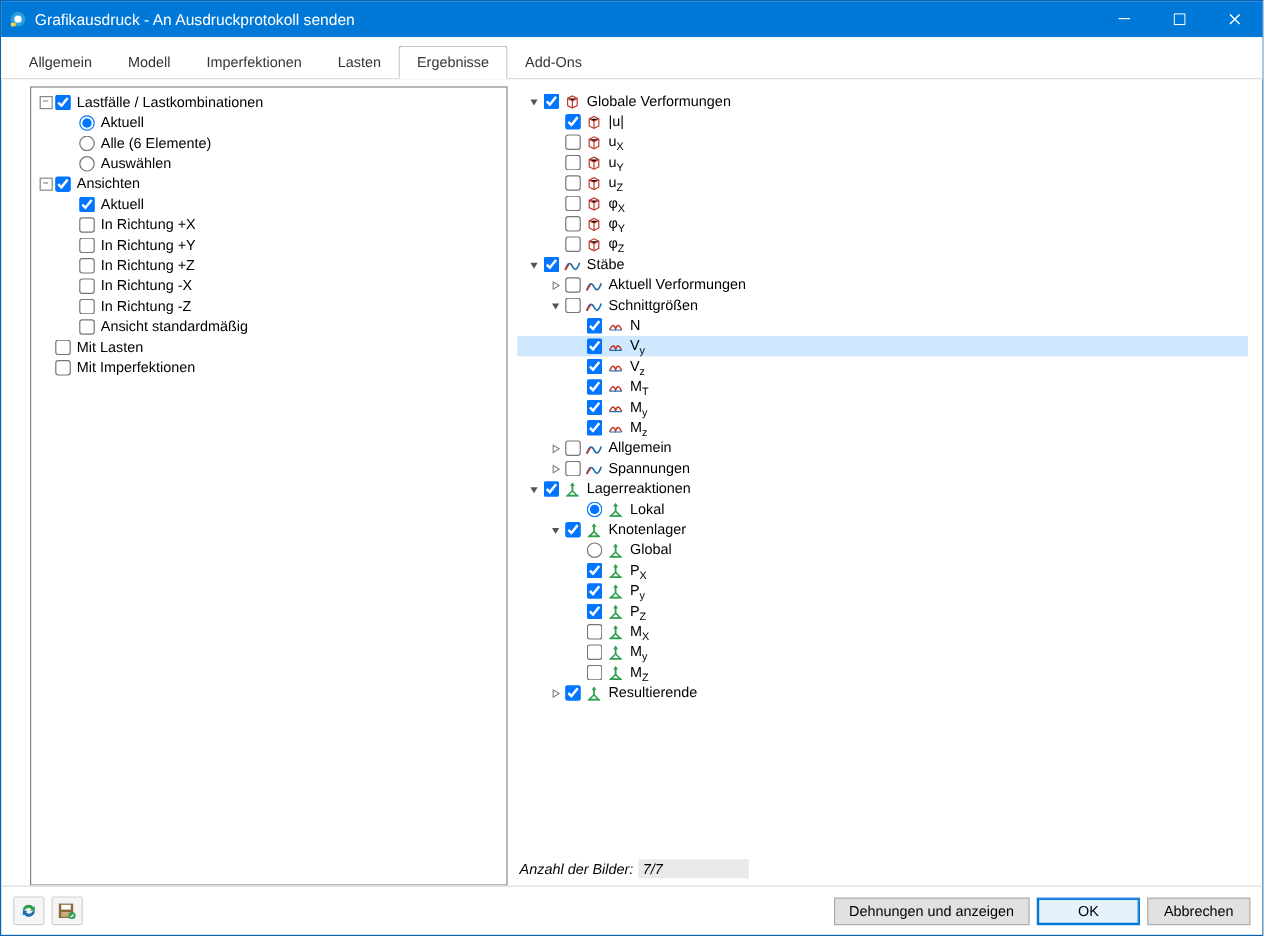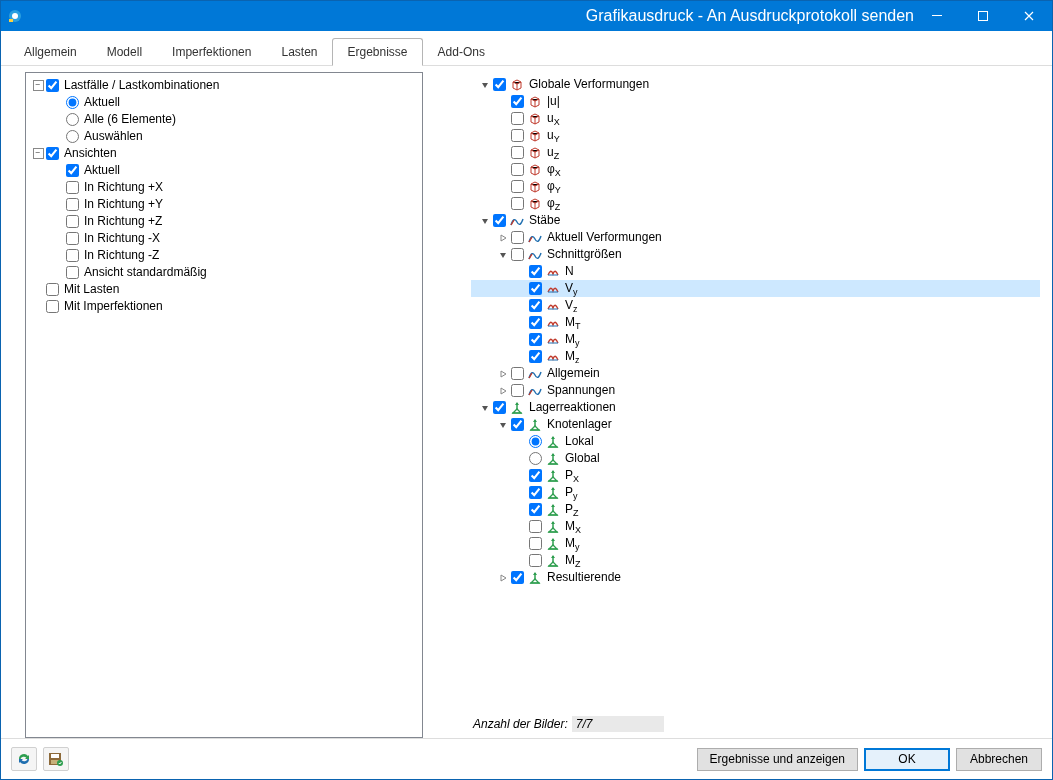--- a/index.html
+++ b/index.html
@@ -1,28 +1,28 @@
 <!DOCTYPE html>
 <html><head>
 <meta charset="utf-8">
 <style>
   html, body { margin:0; padding:0; font-family:"Segoe UI", Tahoma, sans-serif; font-size:12px; background:#fff; color:#000; }
   .window { width:1053px; height:780px; box-sizing:border-box; display:flex; flex-direction:column; border:1px solid #0a63b0; }
   .titlebar { background:#0078d7; color:#fff; height:30px; display:flex; align-items:center; padding-left:6px; }
   .titlebar .app-icon { width:16px; height:16px; margin-right:6px; }
-  .titlebar .title { flex:1; font-size:16px;text-align:right; }
+  .titlebar .title { flex:1; font-size:13px; }
   .win-btns { display:flex; height:100%; }
   .win-btn { width:46px; display:flex; align-items:center; justify-content:center; color:#fff; }
   .menubar { background:#fff; border-bottom:1px solid #ddd; padding:6px 0 0 8px; }
   .tabrow { display:flex; gap:0; align-items:flex-end; }
   .tab { padding:6px 14px; border:1px solid transparent; border-bottom:none; color:#333; cursor:default; }
   .tab.active { border:1px solid #b5b5b5; border-bottom:1px solid #fff; background:#fff; position:relative; top:1px; border-radius:3px 3px 0 0; }
   .body { flex:1; display:flex; gap:6px; padding:6px 10px 0 24px; overflow:hidden; }
   .panel-left { flex:0 0 392px; border:1px solid #828790; background:#fff; overflow:auto; padding:4px 2px; }
-  .panel-right { flex:1; background:#fff; overflow:auto; padding:4px 2px; display:flex; flex-direction:column;margin-left:40px; }
+  .panel-right { flex:1; background:#fff; overflow:auto; padding:4px 2px; display:flex; flex-direction:column; }
   .tree-row { display:flex; align-items:center; height:17px; line-height:17px; white-space:nowrap; }
   .tree-row.selected { background:#cde8ff; }
   .tree-row.selected .label-text { }
   .indent { display:inline-block; }
   .expander { width:12px; height:12px; display:inline-flex; align-items:center; justify-content:center; margin-right:2px; cursor:default; }
   .exp-box { width:9px; height:9px; border:1px solid #888; font-size:8px; line-height:7px; text-align:center; font-family:monospace; color:#555; background:#fff; }
   .chk { width:13px; height:13px; margin:0 3px 0 0; }
   .radio { width:13px; height:13px; margin:0 3px 0 0; }
   .item-icon { width:16px; height:16px; display:inline-flex; align-items:center; justify-content:center; margin-right:2px; }
   .label-text { padding:0 2px; }
@@ -438,50 +438,50 @@
               <svg width="14" height="14" viewBox="0 0 14 14">
                 <line x1="7" y1="2" x2="7" y2="8" stroke="#2e9e4f" stroke-width="1.5"></line>
                 <path d="M7 1 L5 4 L9 4 Z" fill="#2e9e4f"></path>
                 <path d="M3 12 L7 8 L11 12 Z" fill="none" stroke="#2e9e4f" stroke-width="1.3"></path>
                 <line x1="2" y1="12" x2="12" y2="12" stroke="#2e9e4f"></line>
               </svg>
             </span>
             <span class="label-text">Lagerreaktionen</span>
           </div>
           <div class="tree-row">
+            <span class="indent" style="width:44px"></span>
+            <span class="expander"></span>
+            <input type="radio" class="radio" checked="" style="">
+            <span class="item-icon">
+              <svg width="14" height="14" viewBox="0 0 14 14">
+                <line x1="7" y1="2" x2="7" y2="8" stroke="#2e9e4f" stroke-width="1.5"></line>
+                <path d="M7 1 L5 4 L9 4 Z" fill="#2e9e4f"></path>
+                <path d="M3 12 L7 8 L11 12 Z" fill="none" stroke="#2e9e4f" stroke-width="1.3"></path>
+                <line x1="2" y1="12" x2="12" y2="12" stroke="#2e9e4f"></line>
+              </svg>
+            </span>
+            <span class="label-text">Lokal</span>
+          </div>
+          <div class="tree-row">
             <span class="indent" style="width:26px"></span>
             <span class="expander">
               <svg width="10" height="10">
                 <path d="M2 3 L8 3 L5 8 Z" fill="#555"></path>
               </svg>
             </span>
             <input type="checkbox" class="chk" checked="" style="">
             <span class="item-icon">
               <svg width="14" height="14" viewBox="0 0 14 14">
                 <line x1="7" y1="2" x2="7" y2="8" stroke="#2e9e4f" stroke-width="1.5"></line>
                 <path d="M7 1 L5 4 L9 4 Z" fill="#2e9e4f"></path>
                 <path d="M3 12 L7 8 L11 12 Z" fill="none" stroke="#2e9e4f" stroke-width="1.3"></path>
                 <line x1="2" y1="12" x2="12" y2="12" stroke="#2e9e4f"></line>
               </svg>
             </span>
             <span class="label-text">Knotenlager</span>
-          </div>
-          <div class="tree-row">
-            <span class="indent" style="width:44px"></span>
-            <span class="expander"></span>
-            <input type="radio" class="radio" checked="" style="">
-            <span class="item-icon">
-              <svg width="14" height="14" viewBox="0 0 14 14">
-                <line x1="7" y1="2" x2="7" y2="8" stroke="#2e9e4f" stroke-width="1.5"></line>
-                <path d="M7 1 L5 4 L9 4 Z" fill="#2e9e4f"></path>
-                <path d="M3 12 L7 8 L11 12 Z" fill="none" stroke="#2e9e4f" stroke-width="1.3"></path>
-                <line x1="2" y1="12" x2="12" y2="12" stroke="#2e9e4f"></line>
-              </svg>
-            </span>
-            <span class="label-text">Lokal</span>
           </div>
           <div class="tree-row">
             <span class="indent" style="width:44px"></span>
             <span class="expander"></span>
             <input type="radio" class="radio" style="">
             <span class="item-icon">
               <svg width="14" height="14" viewBox="0 0 14 14">
                 <line x1="7" y1="2" x2="7" y2="8" stroke="#2e9e4f" stroke-width="1.5"></line>
                 <path d="M7 1 L5 4 L9 4 Z" fill="#2e9e4f"></path>
                 <path d="M3 12 L7 8 L11 12 Z" fill="none" stroke="#2e9e4f" stroke-width="1.3"></path>
@@ -612,17 +612,17 @@
         <svg width="16" height="14" viewBox="0 0 16 14">
             <rect x="1" y="1" width="12" height="12" fill="#8d6a3a"></rect>
             <rect x="3" y="2" width="8" height="4" fill="#fff"></rect>
             <rect x="3" y="8" width="8" height="4" fill="#c7b07a"></rect>
             <circle cx="12" cy="11" r="3" fill="#2e9e4f"></circle>
             <path d="M10.8 11l1 1 1.6-2" stroke="#fff" stroke-width="1" fill="none"></path>
           </svg>
       </div>
     </div>
     <div class="footer-spacer"></div>
-    <button class="btn">Ergebnisse und anzeigen</button>
+    <button class="btn">Dehnungen und anzeigen</button>
     <button class="btn primary">OK</button>
     <button class="btn">Abbrechen</button>
   </div>
 </div>
 
 </body></html>

